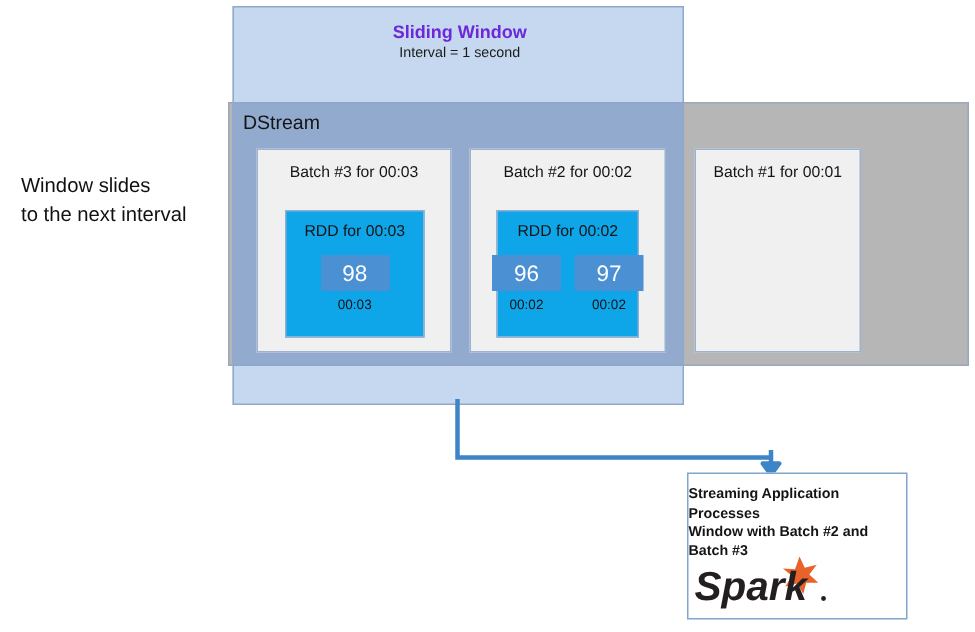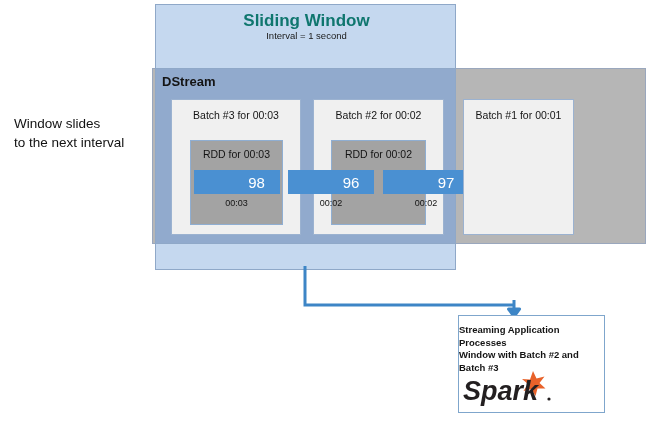--- a/index.html
+++ b/index.html
@@ -57,23 +57,23 @@
     box-sizing: border-box;
   }
   .sw-title-wrap {
     position: absolute;
     left: 0;
     top: 8px;
     width: 301px;
     text-align: center;
   }
   .sw-title {
-    font-size: 17px;
+    font-size: 12px;
     font-weight: bold;
-    color: #0f766e;
+    color: #6d28d9;
     line-height: 16px;
   }
   .sw-sub {
     font-size: 9.5px;
     color: #1a1a1a;
     line-height: 13px;
   }
 
   
   .dstream-blue {
@@ -84,21 +84,21 @@
     height: 176px;
     background: #91aacd;
     border: 1px solid #8fa8c8;
     box-sizing: border-box;
   }
   .dstream-label {
     position: absolute;
     left: 162px;
     top: 74px;
     font-size: 13px;
-    font-weight: bold;
+    font-weight: normal;
     color: #141414;
   }
 
   
   .batch {
     position: absolute;
     background: #f0f0f0;
     border: 1px solid #9bb2d0;
     box-sizing: border-box;
   }
@@ -112,21 +112,21 @@
     color: #141414;
   }
 
   .batch3 { left: 171px; top: 99px; width: 130px; height: 136px; }
   .batch2 { left: 313px; top: 99px; width: 131px; height: 136px; }
   .batch1 { left: 463px; top: 99px; width: 111px; height: 136px; }
 
   
   .rdd {
     position: absolute;
-    background: #a3a3a3;
+    background: #0ea5e9;
     border: 1px solid #8faed2;
     box-sizing: border-box;
   }
   .rdd-title {
     position: absolute;
     left: 0;
     top: 7px;
     width: 100%;
     text-align: center;
     font-size: 10.5px;
@@ -153,21 +153,20 @@
   .chip {
     width: 46px;
     height: 24px;
     background: #4a90d2;
     color: #ffffff;
     font-size: 15px;
     display: flex;
     align-items: center;
     justify-content: center;
     line-height: 1;
-    padding-left: 40px;
   }
   .chip-time {
     margin-top: 4px;
     font-size: 9px;
     color: #141414;
   }
 
   
   .arrow-svg {
     position: absolute;

